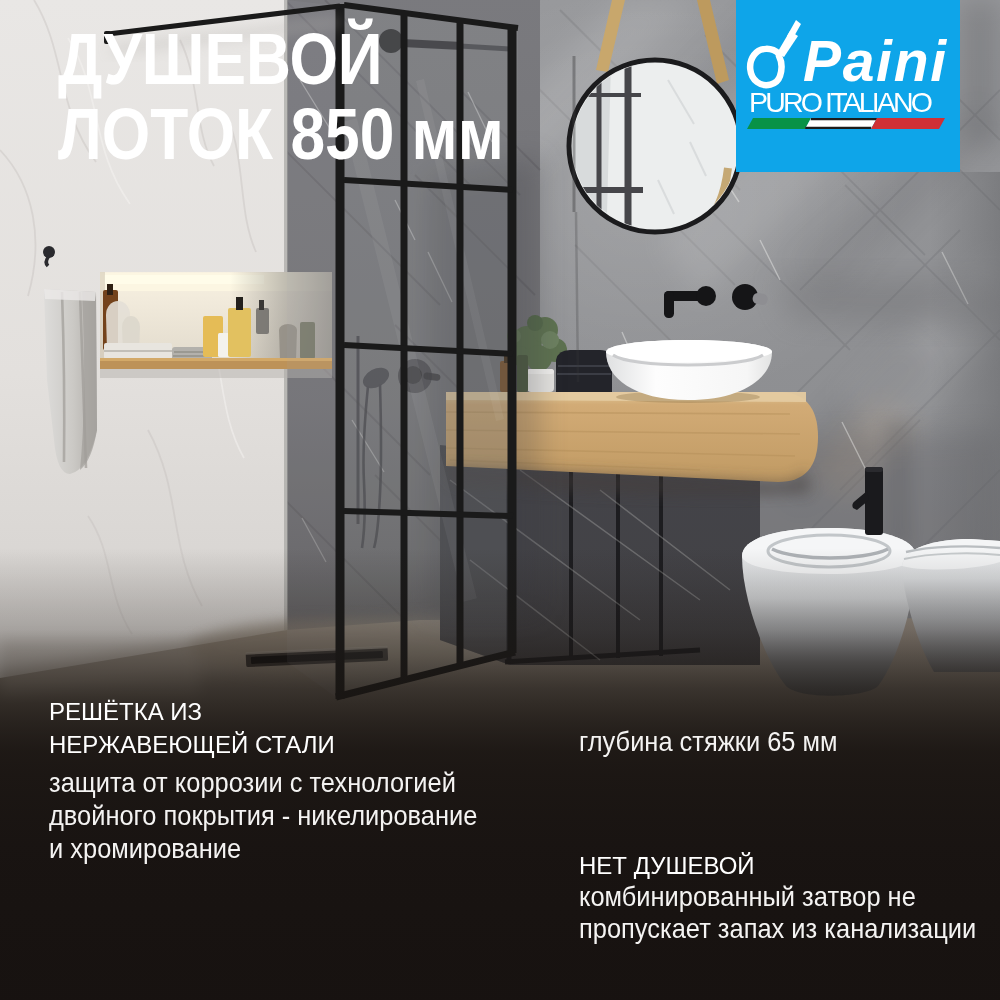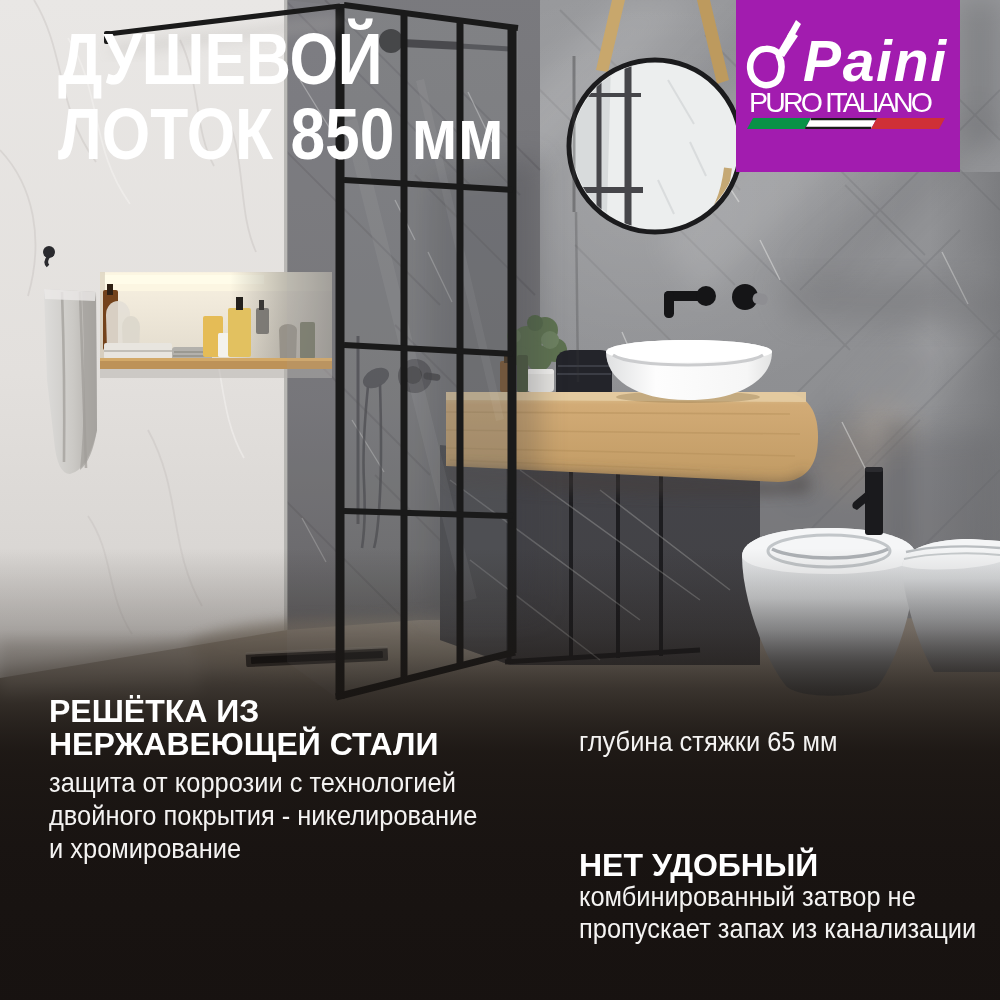--- a/index.html
+++ b/index.html
@@ -1,24 +1,24 @@
 <!DOCTYPE html>
 <html><head><meta charset="utf-8">
 <style>
 html,body{margin:0;padding:0;background:#fff}
 #stage{position:relative;width:1000px;height:1000px;overflow:hidden;
   font-family:"Liberation Sans",sans-serif;background:#8f9092}
 #stage svg{position:absolute;left:0;top:0}
 .ttl{position:absolute;left:58px;top:22px;color:#fff;font-weight:bold;
   font-size:72px;line-height:75px;white-space:pre;
   transform:scaleX(.865);transform-origin:left top}
-.fb{position:absolute;color:#fff;font-weight:bold;font-size:32px;line-height:33px;white-space:nowrap}
+.fb{position:absolute;color:#fff;font-weight:normal;font-size:24px;line-height:33px;white-space:nowrap}
 .fr{position:absolute;color:#f4f3f2;font-weight:normal;font-size:27.5px;line-height:33px;
   transform:scaleX(.925);transform-origin:left top;white-space:nowrap}
-#logo{position:absolute;left:736px;top:0;width:224px;height:172px;background:#a21caf}
+#logo{position:absolute;left:736px;top:0;width:224px;height:172px;background:#0ea5e9}
 </style></head>
 <body>
 <div id="stage">
 <svg width="1000" height="1000" viewBox="0 0 1000 1000">
 <defs>
 <linearGradient id="gWhite" x1="0" y1="0" x2="0" y2="1">
   <stop offset="0" stop-color="#e9e7e5"></stop>
           <stop offset=".55" stop-color="#e3e0dd"></stop>
   <stop offset="1" stop-color="#d3d0cd"></stop>
         </linearGradient>
@@ -395,15 +395,15 @@
     <polygon points="141,118 209,118 203,129 135,129" fill="#cf3036"></polygon>
   </g>
 </svg>
 </div>
 
 <div class="fb" style="left:49px;top:695px">РЕШЁТКА ИЗ<br>НЕРЖАВЕЮЩЕЙ СТАЛИ</div>
 <div class="fr" style="left:49px;top:766px">защита от коррозии с технологией<br>двойного покрытия - никелирование<br>и хромирование</div>
 
 <div class="fr" style="left:579px;top:725px">глубина стяжки 65 мм</div>
 
-<div class="fb" style="left:579px;top:849px">НЕТ УДОБНЫЙ</div>
+<div class="fb" style="left:579px;top:849px">НЕТ ДУШЕВОЙ</div>
 <div class="fr" style="left:579px;top:881px;line-height:31.5px">комбинированный затвор не<br>пропускает запах из канализации</div>
 </div>
 
 </body></html>

